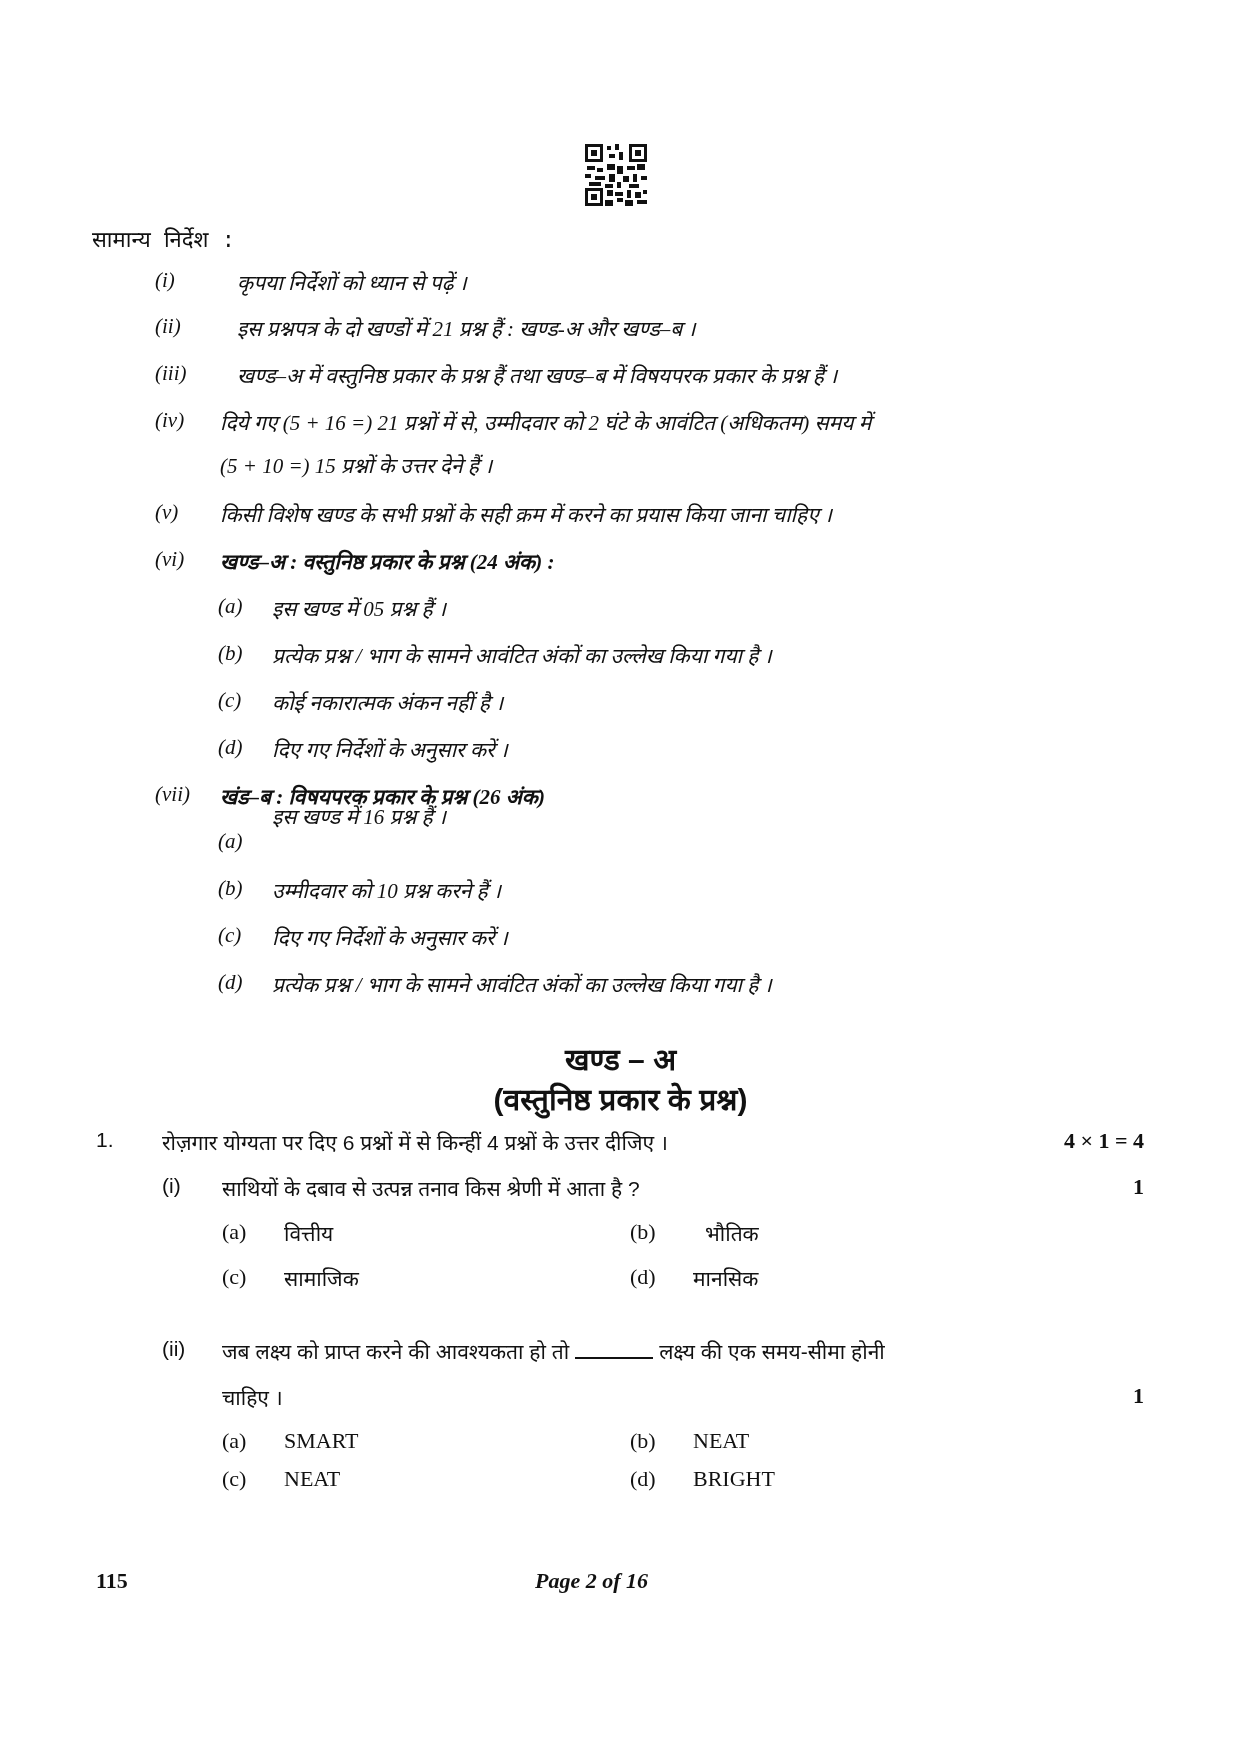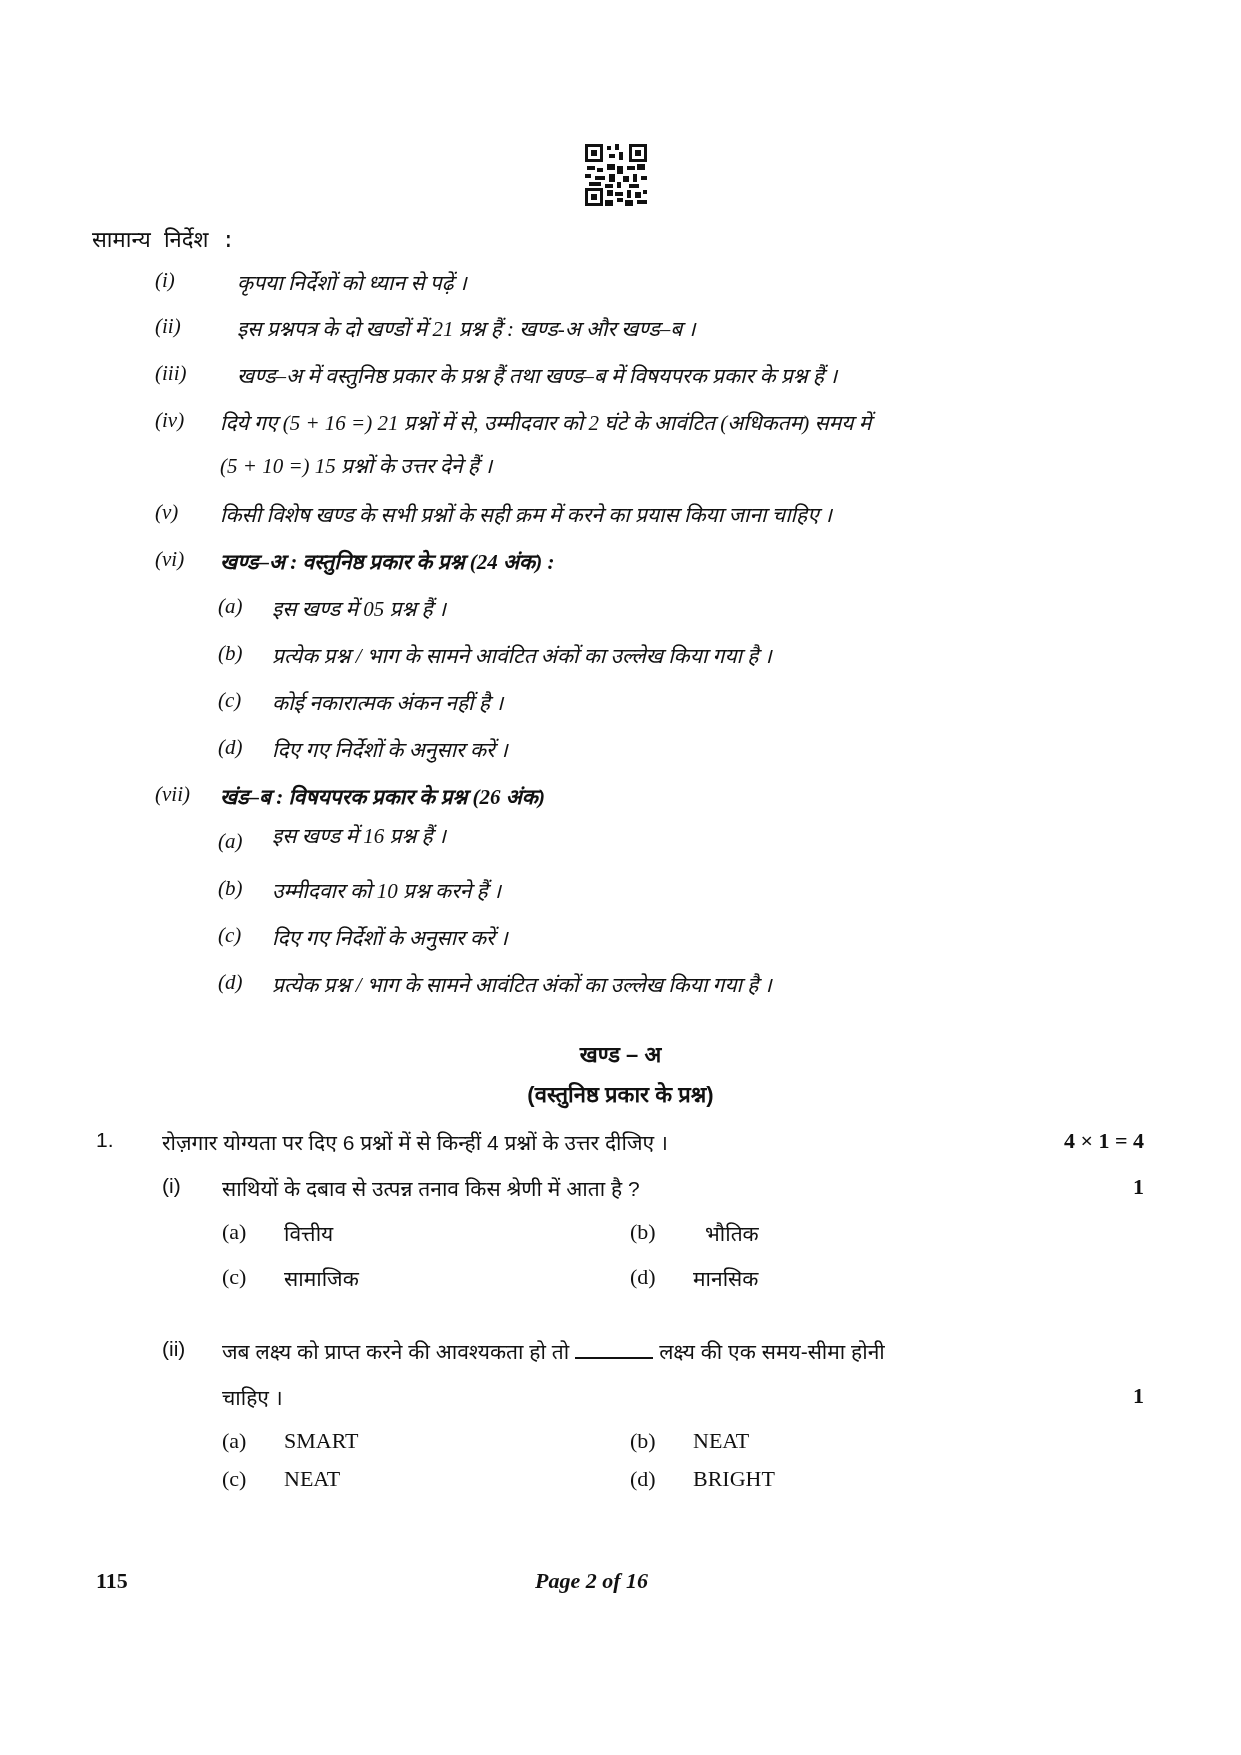--- a/index.html
+++ b/index.html
@@ -3,21 +3,21 @@
 <meta charset="utf-8">
 <style>
   html, body { margin: 0; padding: 0; background: #ffffff; }
   body { width: 1241px; height: 1755px; position: relative; overflow: hidden;
          font-family: "DejaVu Serif", "Liberation Serif", serif; color: #111; }
   .abs { position: absolute; }
   .qr { left: 585px; top: 144px; width: 62px; height: 62px; }
   .heading { left: 92px; top: 223px; font-size: 22px; font-family: Liberation Mono, monospace; }
   .instr { font-size: 21px; font-style: italic; font-family: "Liberation Serif", serif; }
   .bold { font-weight: bold; }
-  .center { left: 0; width: 1241px; text-align: center; font-family: "Liberation Sans", sans-serif; font-size: 22px; font-weight: bold; }
+  .center { left: 0; width: 1241px; text-align: center; font-family: "Liberation Sans", sans-serif; font-size: 30px; font-weight: bold; }
   .q { font-family: "Liberation Sans", sans-serif; font-size: 21px; }
   .marks { font-family: "Liberation Serif", serif; font-weight: bold; font-size: 22px; }
   .opt { font-family: "Liberation Serif", serif; font-size: 22px; }
   .footer { font-family: "Liberation Serif", serif; font-weight: bold; font-size: 22px; }
   .blank { display: inline-block; width: 78px; border-bottom: 2px solid #111; margin: 0 6px; vertical-align: baseline; }
 </style>
 </head>
 <body>
 
 <div class="abs qr">
@@ -91,21 +91,21 @@
 <div class="abs instr" style="left:272px; top:641px;">प्रत्येक प्रश्न / भाग के सामने आवंटित अंकों का उल्लेख किया गया है ।</div>
 <div class="abs instr" style="left:218px; top:688px;">(c)</div>
 <div class="abs instr" style="left:272px; top:688px;">कोई नकारात्मक अंकन नहीं है ।</div>
 <div class="abs instr" style="left:218px; top:735px;">(d)</div>
 <div class="abs instr" style="left:272px; top:735px;">दिए गए निर्देशों के अनुसार करें ।</div>
 
 <div class="abs instr" style="left:155px; top:782px;">(vii)</div>
 <div class="abs instr bold" style="left:220px; top:782px;">खंड–ब : विषयपरक प्रकार के प्रश्न (26 अंक)</div>
 
 <div class="abs instr" style="left:218px; top:829px;">(a)</div>
-<div class="abs instr" style="left:272px; top:821px;">इस खण्ड में 16 प्रश्न हैं ।</div>
+<div class="abs instr" style="left:272px; top:802px;">इस खण्ड में 16 प्रश्न हैं ।</div>
 <div class="abs instr" style="left:218px; top:876px;">(b)</div>
 <div class="abs instr" style="left:272px; top:876px;">उम्मीदवार को 10 प्रश्न करने हैं ।</div>
 <div class="abs instr" style="left:218px; top:923px;">(c)</div>
 <div class="abs instr" style="left:272px; top:923px;">दिए गए निर्देशों के अनुसार करें ।</div>
 <div class="abs instr" style="left:218px; top:970px;">(d)</div>
 <div class="abs instr" style="left:272px; top:970px;">प्रत्येक प्रश्न / भाग के सामने आवंटित अंकों का उल्लेख किया गया है ।</div>
 
 <div class="abs center" style="top:1038px;">खण्ड – अ</div>
 <div class="abs center" style="top:1078px;">(वस्तुनिष्ठ प्रकार के प्रश्न)</div>
 

